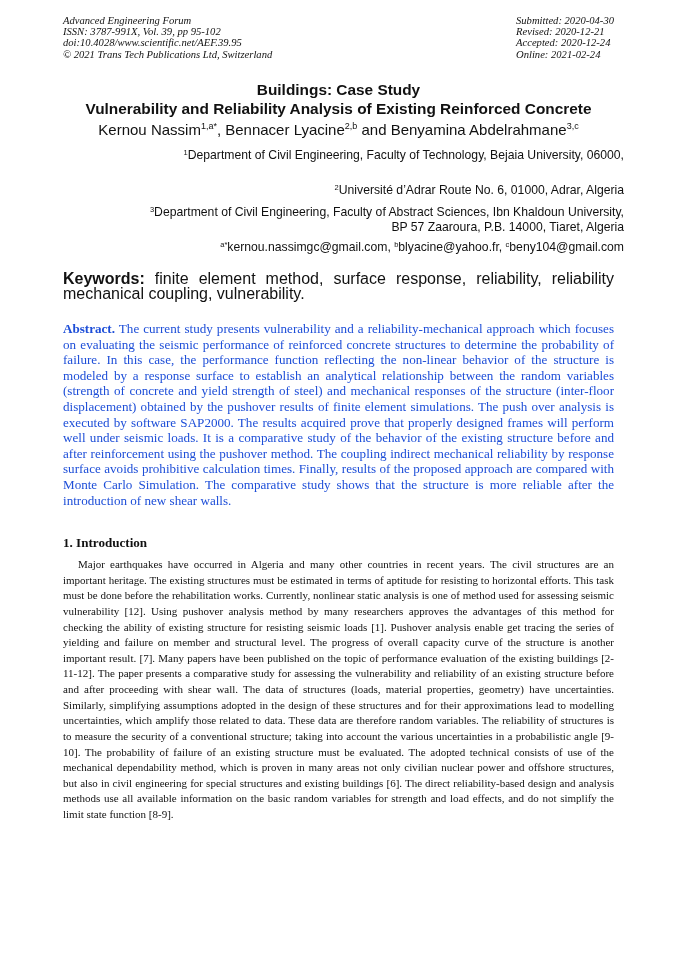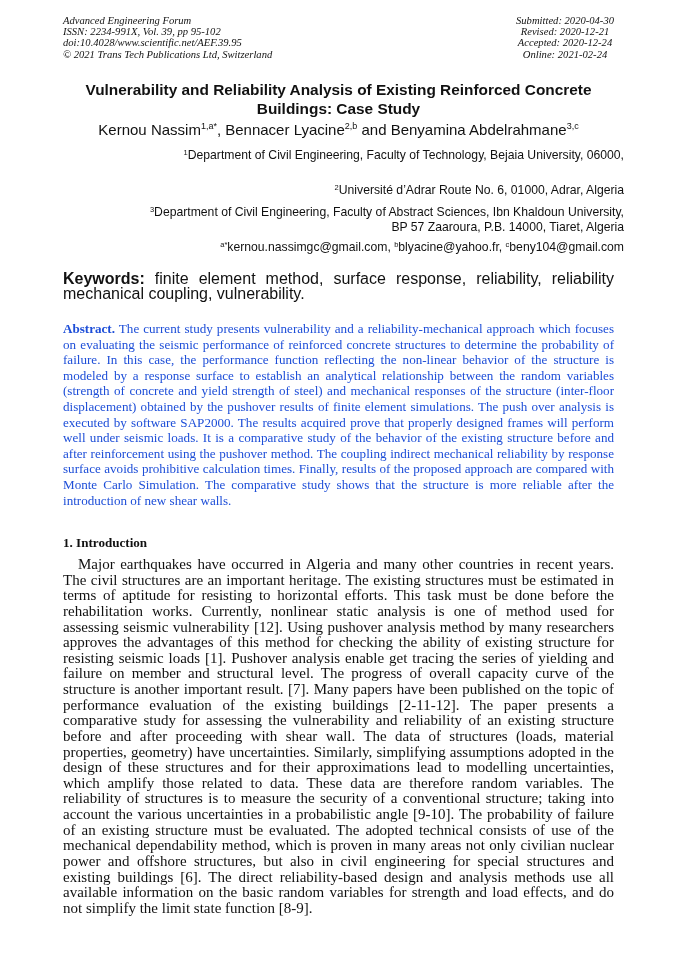--- a/index.html
+++ b/index.html
@@ -34,21 +34,21 @@
     .header-left {
       position: absolute;
       left: 0;
       top: 0;
       text-align: left;
     }
     .header-right {
       position: absolute;
       right: 0;
       top: 0;
-      text-align: center;
+      text-align: left;
     }
     .header div div { white-space: nowrap; }
 
     .title {
       position: absolute;
       top: 80px;
       left: -10px;
       width: 571px;
       text-align: center;
       font-family: "Liberation Sans", sans-serif;
@@ -129,50 +129,50 @@
       line-height: 16px;
       color: #111;
       text-align: right;
     }
     .intro {
       position: absolute;
       top: 557px;
       left: 0;
       width: 551px;
       font-family: "Liberation Serif", serif;
-      font-size: 15px;
+      font-size: 11px;
       line-height: 15.62px;
       text-align: justify;
       text-indent: 15px;
       color: #111;
     }
   </style>
 </head>
 <body>
 
 <div class="page">
 
   <div class="header">
     <div class="header-left">
       <div>Advanced Engineering Forum</div>
-      <div>ISSN: 2234-991X, Vol. 39, pp 95-102</div>
+      <div>ISSN: 3787-991X, Vol. 39, pp 95-102</div>
       <div>doi:10.4028/www.scientific.net/AEF.39.95</div>
       <div>© 2021 Trans Tech Publications Ltd, Switzerland</div>
     </div>
     <div class="header-right">
       <div>Submitted: 2020-04-30</div>
       <div>Revised: 2020-12-21</div>
       <div>Accepted: 2020-12-24</div>
       <div>Online: 2021-02-24</div>
     </div>
   </div>
 
   <div class="title">
+    <div>Buildings: Case Study</div>
     <div>Vulnerability and Reliability Analysis of Existing Reinforced Concrete</div>
-    <div>Buildings: Case Study</div>
   </div>
 
   <div class="authors">
     <span>Kernou Nassim</span><sup>1,a*</sup><span>, </span><span>Bennacer Lyacine</span><sup>2,b</sup><span> and </span><span>Benyamina Abdelrahmane</span><sup>3,c</sup>
   </div>
 
   <div class="affil affil-1">
     <div><sup>1</sup><span>Department of Civil Engineering, Faculty of Technology, Bejaia University, 06000,</span></div>
   </div>
 

